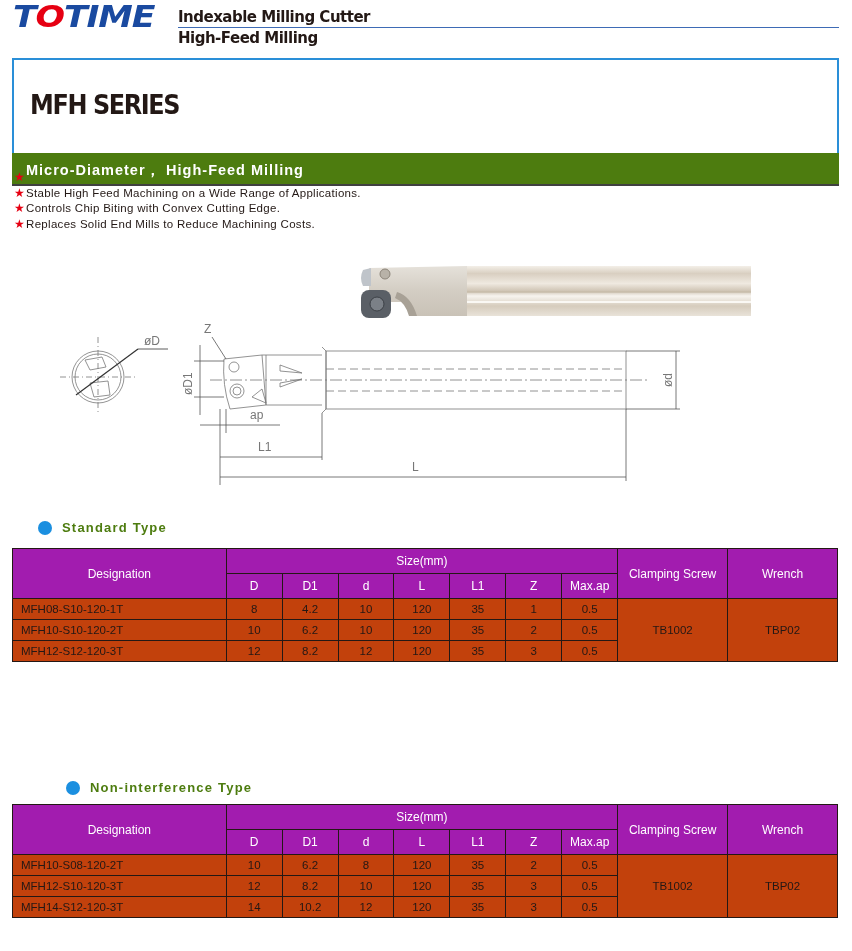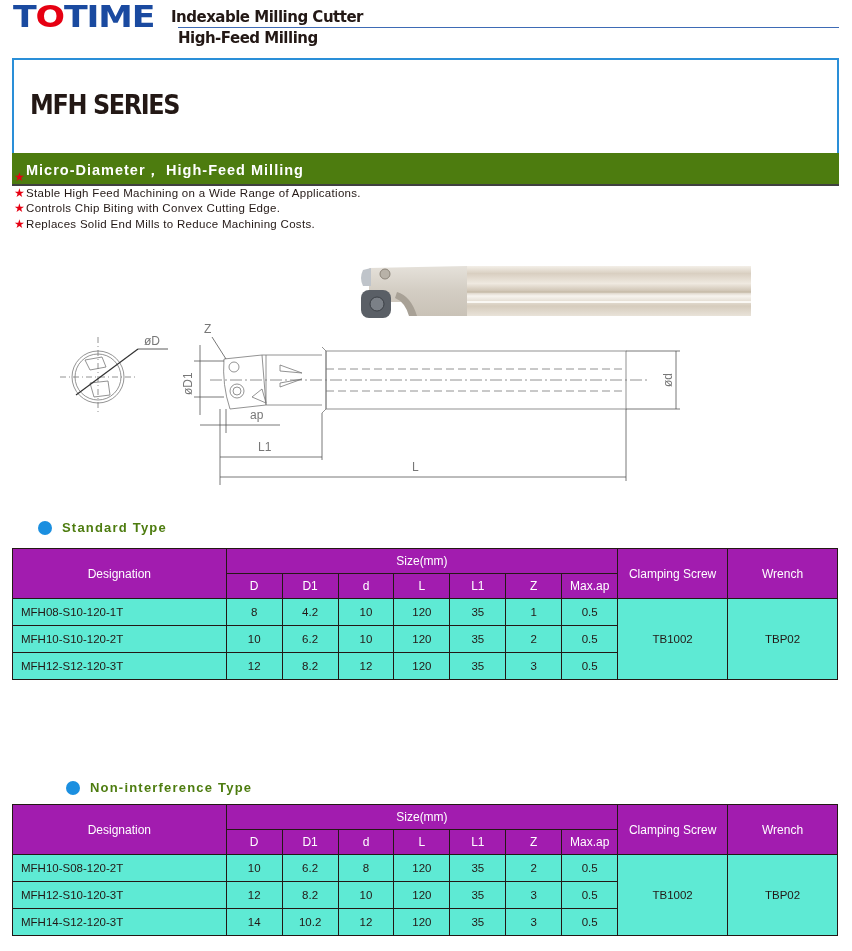--- a/index.html
+++ b/index.html
@@ -1,23 +1,23 @@
 <!DOCTYPE html>
 <html><head>
 <meta charset="utf-8">
 <style>
   * { box-sizing: border-box; margin: 0; padding: 0; }
   html, body { width: 852px; height: 951px; background: #ffffff; overflow: hidden; }
   body { position: relative; font-family: "Liberation Sans", sans-serif; color: #231815; }
 
   
-  .logo { position: absolute; left: 13px; top: 2px; height: 28px; display: flex; align-items: center; }
+  .logo { position: absolute; left: 13px; top: 2px; height: 28px; display: flex; align-items: center; font-style: italic; }
   .logo-text { font-family: "DejaVu Sans", sans-serif; font-weight: bold; font-size: 31px; letter-spacing: -1px; color: #1a4aa0; line-height: 28px; transform: scaleX(1.12); transform-origin: left center; }
   .logo-text .red { color: #e60012; }
-  .hdr-line1 { position: absolute; left: 171px; top: 8px; font-size: 15px; font-weight: bold; color: #231815; font-family: "DejaVu Sans", sans-serif; letter-spacing: -0.5px; }
+  .hdr-line1 { position: absolute; left: 178px; top: 8px; font-size: 15px; font-weight: bold; color: #231815; font-family: "DejaVu Sans", sans-serif; letter-spacing: -0.5px; }
   .hdr-rule { position: absolute; left: 178px; top: 27px; width: 661px; height: 1px; background: #3e6bb5; }
   .hdr-line2 { position: absolute; left: 178px; top: 29px; font-size: 15px; font-weight: bold; color: #231815; font-family: "DejaVu Sans", sans-serif; letter-spacing: -0.5px; }
 
   
   .series-box { position: absolute; left: 12px; top: 58px; width: 827px; height: 128px; border: 2px solid #2a8fd8; border-bottom: none; }
   .series-title { position: absolute; left: 16px; top: 30px; font-family: "DejaVu Sans", sans-serif; font-weight: bold; font-size: 26px; color: #231815; letter-spacing: -1.5px; transform: scaleX(0.92); transform-origin: left center; }
   .series-band { position: absolute; left: -2px; right: -2px; bottom: 0; height: 33px; background: #4d7c0f; border-bottom: 2px solid #404040; }
   .series-sub { position: absolute; left: 14px; top: 8px; color: #ffffff; font-weight: bold; font-size: 14.5px; letter-spacing: 1px; }
 
   
@@ -35,21 +35,21 @@
   .sec-head { position: absolute; left: 38px; display: flex; align-items: center; }
   .sec-dot { width: 14px; height: 14px; border-radius: 50%; background: #1b8fe0; margin-right: 10px; }
   .sec-label { font-weight: bold; font-size: 13px; letter-spacing: 1.2px; color: #4d7c0f; }
 
   
   table.spec { position: absolute; left: 12px; width: 826px; border-collapse: collapse; font-size: 11.5px; }
   table.spec td, table.spec th { border: 1.5px solid #231815; text-align: center; font-weight: normal; }
   table.spec th { background: #a21caf; color: #ffffff; font-size: 12px; }
   table.spec .h1 { height: 25px; }
   table.spec .h2 { height: 25px; }
-  table.spec td { height: 27px; background: #5eead4; color: #231815; }
+  table.spec td { height: 21px; background: #c2410c; color: #231815; }
   table.spec td.desig { text-align: left; padding-left: 8px; }
   table.spec th.sz { text-align: center; }
 </style>
 </head>
 <body>
 
 <div class="logo">
   <span class="logo-text"><span>T</span><span class="red">O</span><span>TIME</span></span>
 </div>
 <div class="hdr-line1">Indexable Milling Cutter</div>

